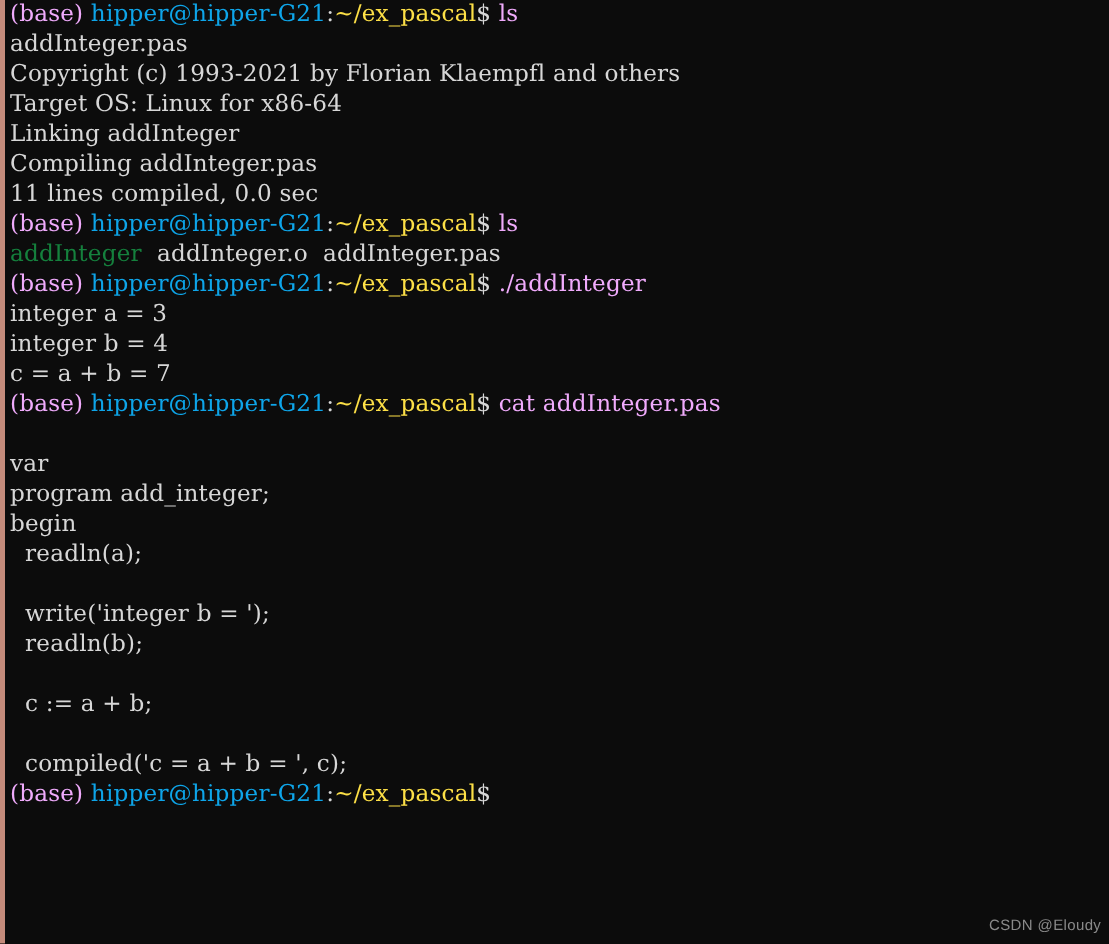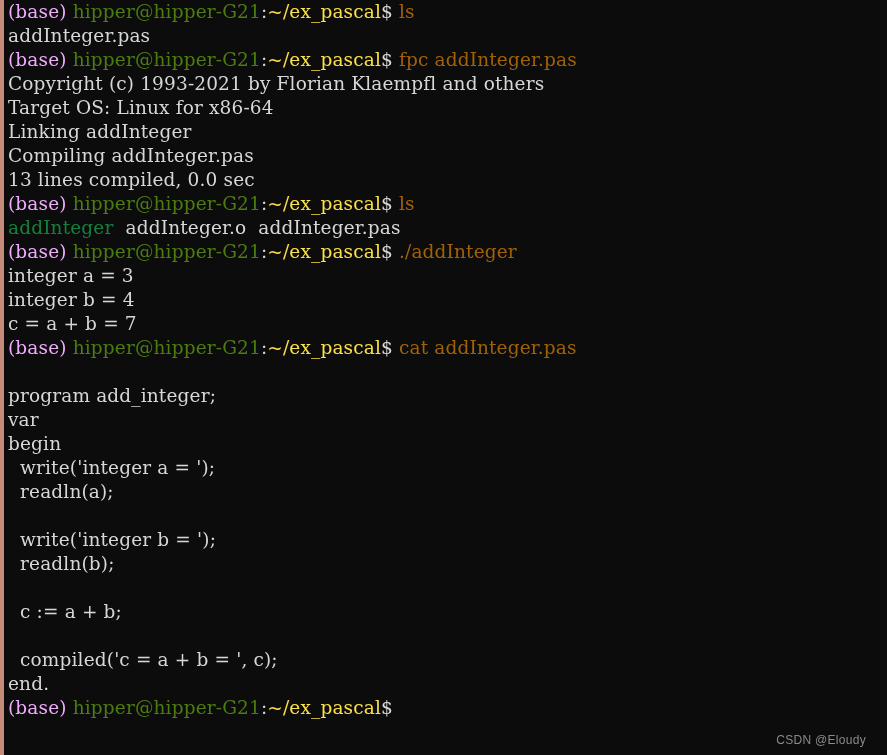--- a/index.html
+++ b/index.html
@@ -36,40 +36,40 @@
   .line {
     height: 24px;
     line-height: 24px;
     font-size: 18.5px;
     white-space: pre;
     color: #d7d7d7;
     letter-spacing: 0.15px;
   }
   .line.blank { }
   .seg-paren   { color: #f0abfc; }
-  .seg-user    { color: #4d7c0f; }
+  .seg-user    { color: #0ea5e9; }
   .seg-colon   { color: #d7d7d7; }
   .seg-path    { color: #fde047; }
   .seg-dollar  { color: #d7d7d7; }
-  .seg-cmd     { color: #a16207; }
+  .seg-cmd     { color: #f0abfc; }
   .out-white   { color: #d7d7d7; }
   .out-green   { color: #15803d; }
   #clip-top {
     position: absolute;
     left: 0; top: 0;
     width: 100%;
     height: 5px;
     overflow: hidden;
   }
   #clip-top .line {
     margin-top: -19px;
   }
   #watermark {
     position: absolute;
-    right: 21px;
+    right: 6px;
     bottom: 8px;
     font-family: "Liberation Sans", sans-serif;
     font-size: 12px;
     color: #8a8a8a;
     letter-spacing: 0.3px;
     white-space: pre;
   }
 </style>
 </head>
 <body>
@@ -80,45 +80,42 @@
 
   <div id="clip-top">
     <div class="line">
       
     </div>
   </div>
 
   <div id="screen">
       <div class="line"><span class="seg-paren">(base) </span><span class="seg-user">hipper@hipper-G21</span><span class="seg-colon">:</span><span class="seg-path">~/ex_pascal</span><span class="seg-dollar">$</span><span class="seg-cmd"> ls</span></div>
       <div class="line"><span class="out-white">addInteger.pas</span></div>
-      <div class="line"><span class="seg-paren">(base) </span><span class="seg-user">hipper@hipper-G21</span><span class="seg-colon">:</span><span class="seg-path">~/ex_pascal</span><span class="seg-dollar">$</span><span class="seg-cmd"> fpc addInteger.pas</span></div>
       <div class="line"><span class="out-white">Copyright (c) 1993-2021 by Florian Klaempfl and others</span></div>
       <div class="line"><span class="out-white">Target OS: Linux for x86-64</span></div>
       <div class="line"><span class="out-white">Linking addInteger</span></div>
       <div class="line"><span class="out-white">Compiling addInteger.pas</span></div>
-      <div class="line"><span class="out-white">13 lines compiled, 0.0 sec</span></div>
+      <div class="line"><span class="out-white">11 lines compiled, 0.0 sec</span></div>
       <div class="line"><span class="seg-paren">(base) </span><span class="seg-user">hipper@hipper-G21</span><span class="seg-colon">:</span><span class="seg-path">~/ex_pascal</span><span class="seg-dollar">$</span><span class="seg-cmd"> ls</span></div>
       <div class="line"><span class="out-green">addInteger</span><span class="out-white">  addInteger.o  addInteger.pas</span></div>
       <div class="line"><span class="seg-paren">(base) </span><span class="seg-user">hipper@hipper-G21</span><span class="seg-colon">:</span><span class="seg-path">~/ex_pascal</span><span class="seg-dollar">$</span><span class="seg-cmd"> ./addInteger</span></div>
       <div class="line"><span class="out-white">integer a = 3</span></div>
       <div class="line"><span class="out-white">integer b = 4</span></div>
       <div class="line"><span class="out-white">c = a + b = 7</span></div>
       <div class="line"><span class="seg-paren">(base) </span><span class="seg-user">hipper@hipper-G21</span><span class="seg-colon">:</span><span class="seg-path">~/ex_pascal</span><span class="seg-dollar">$</span><span class="seg-cmd"> cat addInteger.pas</span></div>
       <div class="line blank"><span class="out-white"> </span></div>
+      <div class="line"><span class="out-white">var</span></div>
       <div class="line"><span class="out-white">program add_integer;</span></div>
-      <div class="line"><span class="out-white">var</span></div>
       <div class="line"><span class="out-white">begin</span></div>
-      <div class="line"><span class="out-white">  write('integer a = ');</span></div>
       <div class="line"><span class="out-white">  readln(a);</span></div>
       <div class="line blank"><span class="out-white"> </span></div>
       <div class="line"><span class="out-white">  write('integer b = ');</span></div>
       <div class="line"><span class="out-white">  readln(b);</span></div>
       <div class="line blank"><span class="out-white"> </span></div>
       <div class="line"><span class="out-white">  c := a + b;</span></div>
       <div class="line blank"><span class="out-white"> </span></div>
       <div class="line"><span class="out-white">  compiled('c = a + b = ', c);</span></div>
-      <div class="line"><span class="out-white">end.</span></div>
       <div class="line"><span class="seg-paren">(base) </span><span class="seg-user">hipper@hipper-G21</span><span class="seg-colon">:</span><span class="seg-path">~/ex_pascal</span><span class="seg-dollar">$</span><span class="seg-cmd"></span></div>
     </div>
 
   <div id="watermark">CSDN @Eloudy</div>
 
 </div>
 
 </body></html>

